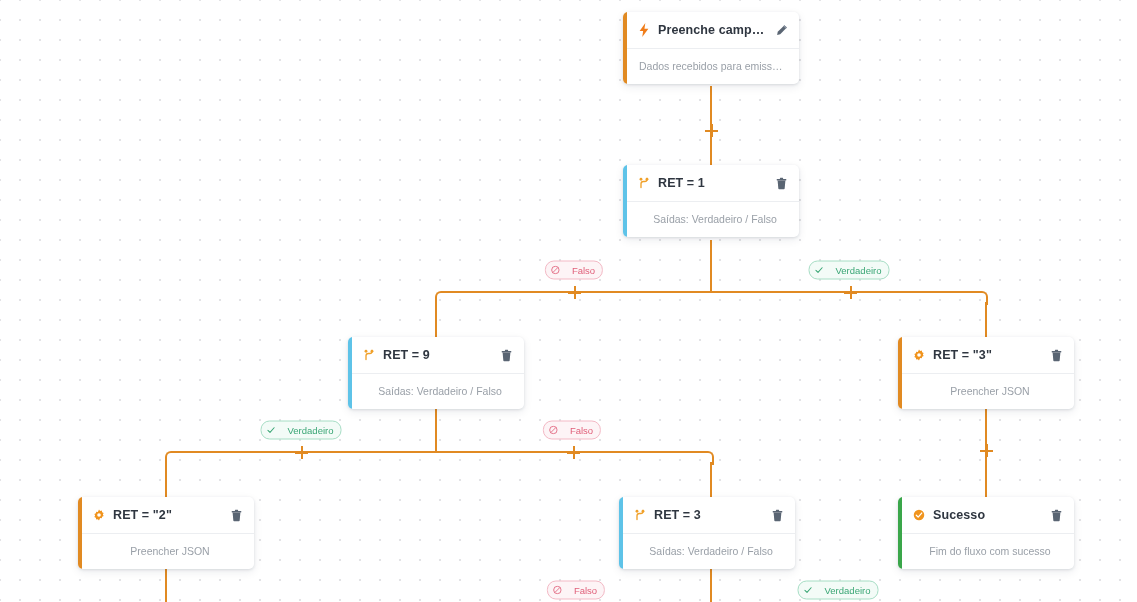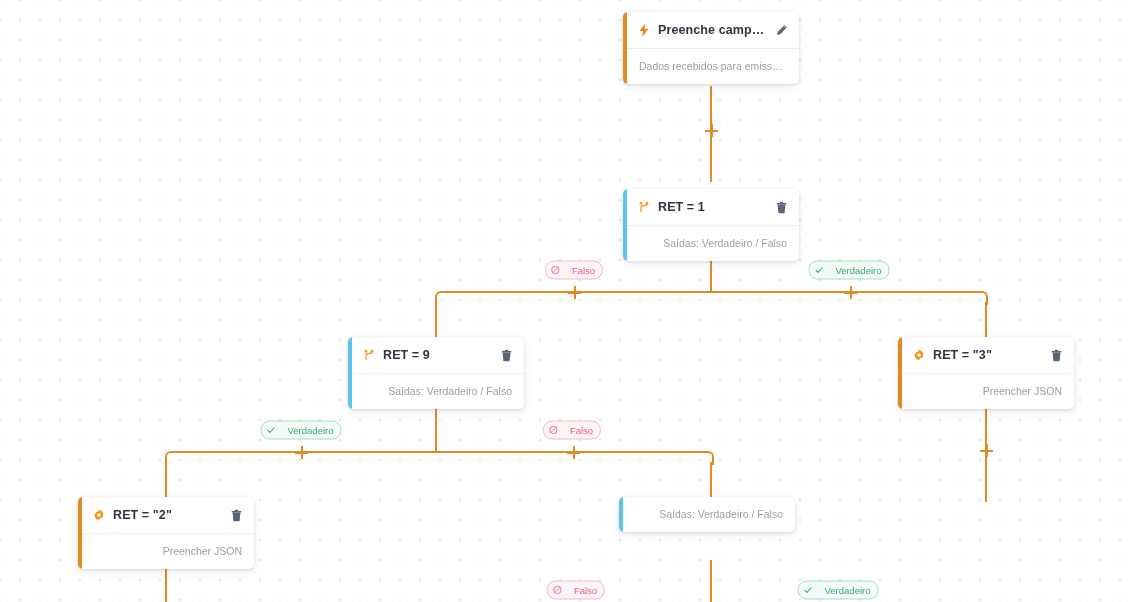--- a/index.html
+++ b/index.html
@@ -131,21 +131,21 @@
     cursor: pointer;
   }
   .node-body {
     padding: 11px 12px 12px 16px;
     font-size: 10.5px;
     color: #9aa0a8;
     white-space: nowrap;
     overflow: hidden;
     text-overflow: ellipsis;
   }
-  .node-body.center { text-align: right; padding-left: 20px; }
+  .node-body.center { text-align: center; padding-left: 20px; }
 </style>
 </head>
 <body>
 
 <div id="canvas">
 
   <div class="edge v" style="left:710px; top:86px; height:96px;"></div>
   <div class="plus" style="left:711px; top:130px;"></div>
 
   <div class="edge v" style="left:710px; top:240px; height:52px;"></div>
@@ -244,21 +244,21 @@
       <span class="node-action">
         <svg width="13" height="13" viewBox="0 0 16 16">
             <path d="M11.6 1.4l3 3-8.2 8.2-3.8.8.8-3.8z" fill="#5a6573"></path>
             <path d="M11.6 1.4l3 3-1.3 1.3-3-3z" fill="#8d97a5"></path>
           </svg>
       </span>
     </div>
     <div class="node-body">Dados recebidos para emissão d...</div>
   </div>
 
-  <div class="node" style="left:623px; top:189px; --accent:#5ec3e8;">
+  <div class="node" style="left:623px; top:165px; --accent:#5ec3e8;">
     <div class="node-header">
       <span class="node-icon">
         <svg width="12" height="14" viewBox="0 0 16 16">
             <path d="M4 14V9c0-2 1.4-3 3-3h2c1.6 0 3-1 3-3V2" fill="none" stroke="#f0a029" stroke-width="1.8" stroke-linecap="round"></path>
             <circle cx="4" cy="3" r="1.9" fill="#f0a029"></circle>
             <circle cx="12" cy="3" r="1.9" fill="#f0a029"></circle>
           </svg>
       </span>
       <span class="node-title">RET = 1</span>
       <span class="node-action">
@@ -327,17 +327,53 @@
             <path d="M3.2 4.2h9.6l-.9 10a1 1 0 0 1-1 .9H5.1a1 1 0 0 1-1-.9z" fill="#5a6573"></path>
             <rect x="2" y="2.4" width="12" height="1.8" rx=".6" fill="#5a6573"></rect>
             <rect x="6" y=".9" width="4" height="1.6" rx=".5" fill="#5a6573"></rect>
           </svg>
       </span>
     </div>
     <div class="node-body center">Preencher JSON</div>
   </div>
 
   <div class="node" style="left:619px; top:497px; --accent:#5ec3e8;">
+    <div class="node-header">
+      <span class="node-icon">
+        <svg width="12" height="14" viewBox="0 0 16 16">
+            <path d="M4 14V9c0-2 1.4-3 3-3h2c1.6 0 3-1 3-3V2" fill="none" stroke="#f0a029" stroke-width="1.8" stroke-linecap="round"></path>
+            <circle cx="4" cy="3" r="1.9" fill="#f0a029"></circle>
+            <circle cx="12" cy="3" r="1.9" fill="#f0a029"></circle>
+          </svg>
+      </span>
+      <span class="node-title">RET = 3</span>
+      <span class="node-action">
+        <svg width="13" height="13" viewBox="0 0 16 16">
+            <path d="M3.2 4.2h9.6l-.9 10a1 1 0 0 1-1 .9H5.1a1 1 0 0 1-1-.9z" fill="#5a6573"></path>
+            <rect x="2" y="2.4" width="12" height="1.8" rx=".6" fill="#5a6573"></rect>
+            <rect x="6" y=".9" width="4" height="1.6" rx=".5" fill="#5a6573"></rect>
+          </svg>
+      </span>
+    </div>
     <div class="node-body center">Saídas: Verdadeiro / Falso</div>
   </div>
 
+  <div class="node" style="left:898px; top:497px; --accent:#3aa64a;">
+    <div class="node-header">
+      <span class="node-icon">
+        <svg width="12" height="12" viewBox="0 0 16 16">
+            <circle cx="8" cy="8" r="7" fill="#f0941e"></circle>
+            <polyline points="4.4,8.3 6.9,10.8 11.6,5.4" fill="none" stroke="#ffffff" stroke-width="1.7" stroke-linecap="round" stroke-linejoin="round"></polyline>
+          </svg>
+      </span>
+      <span class="node-title">Sucesso</span>
+      <span class="node-action">
+        <svg width="13" height="13" viewBox="0 0 16 16">
+            <path d="M3.2 4.2h9.6l-.9 10a1 1 0 0 1-1 .9H5.1a1 1 0 0 1-1-.9z" fill="#5a6573"></path>
+            <rect x="2" y="2.4" width="12" height="1.8" rx=".6" fill="#5a6573"></rect>
+            <rect x="6" y=".9" width="4" height="1.6" rx=".5" fill="#5a6573"></rect>
+          </svg>
+      </span>
+    </div>
+    <div class="node-body center">Fim do fluxo com sucesso</div>
+  </div>
 
 </div>
 
 </body></html>

